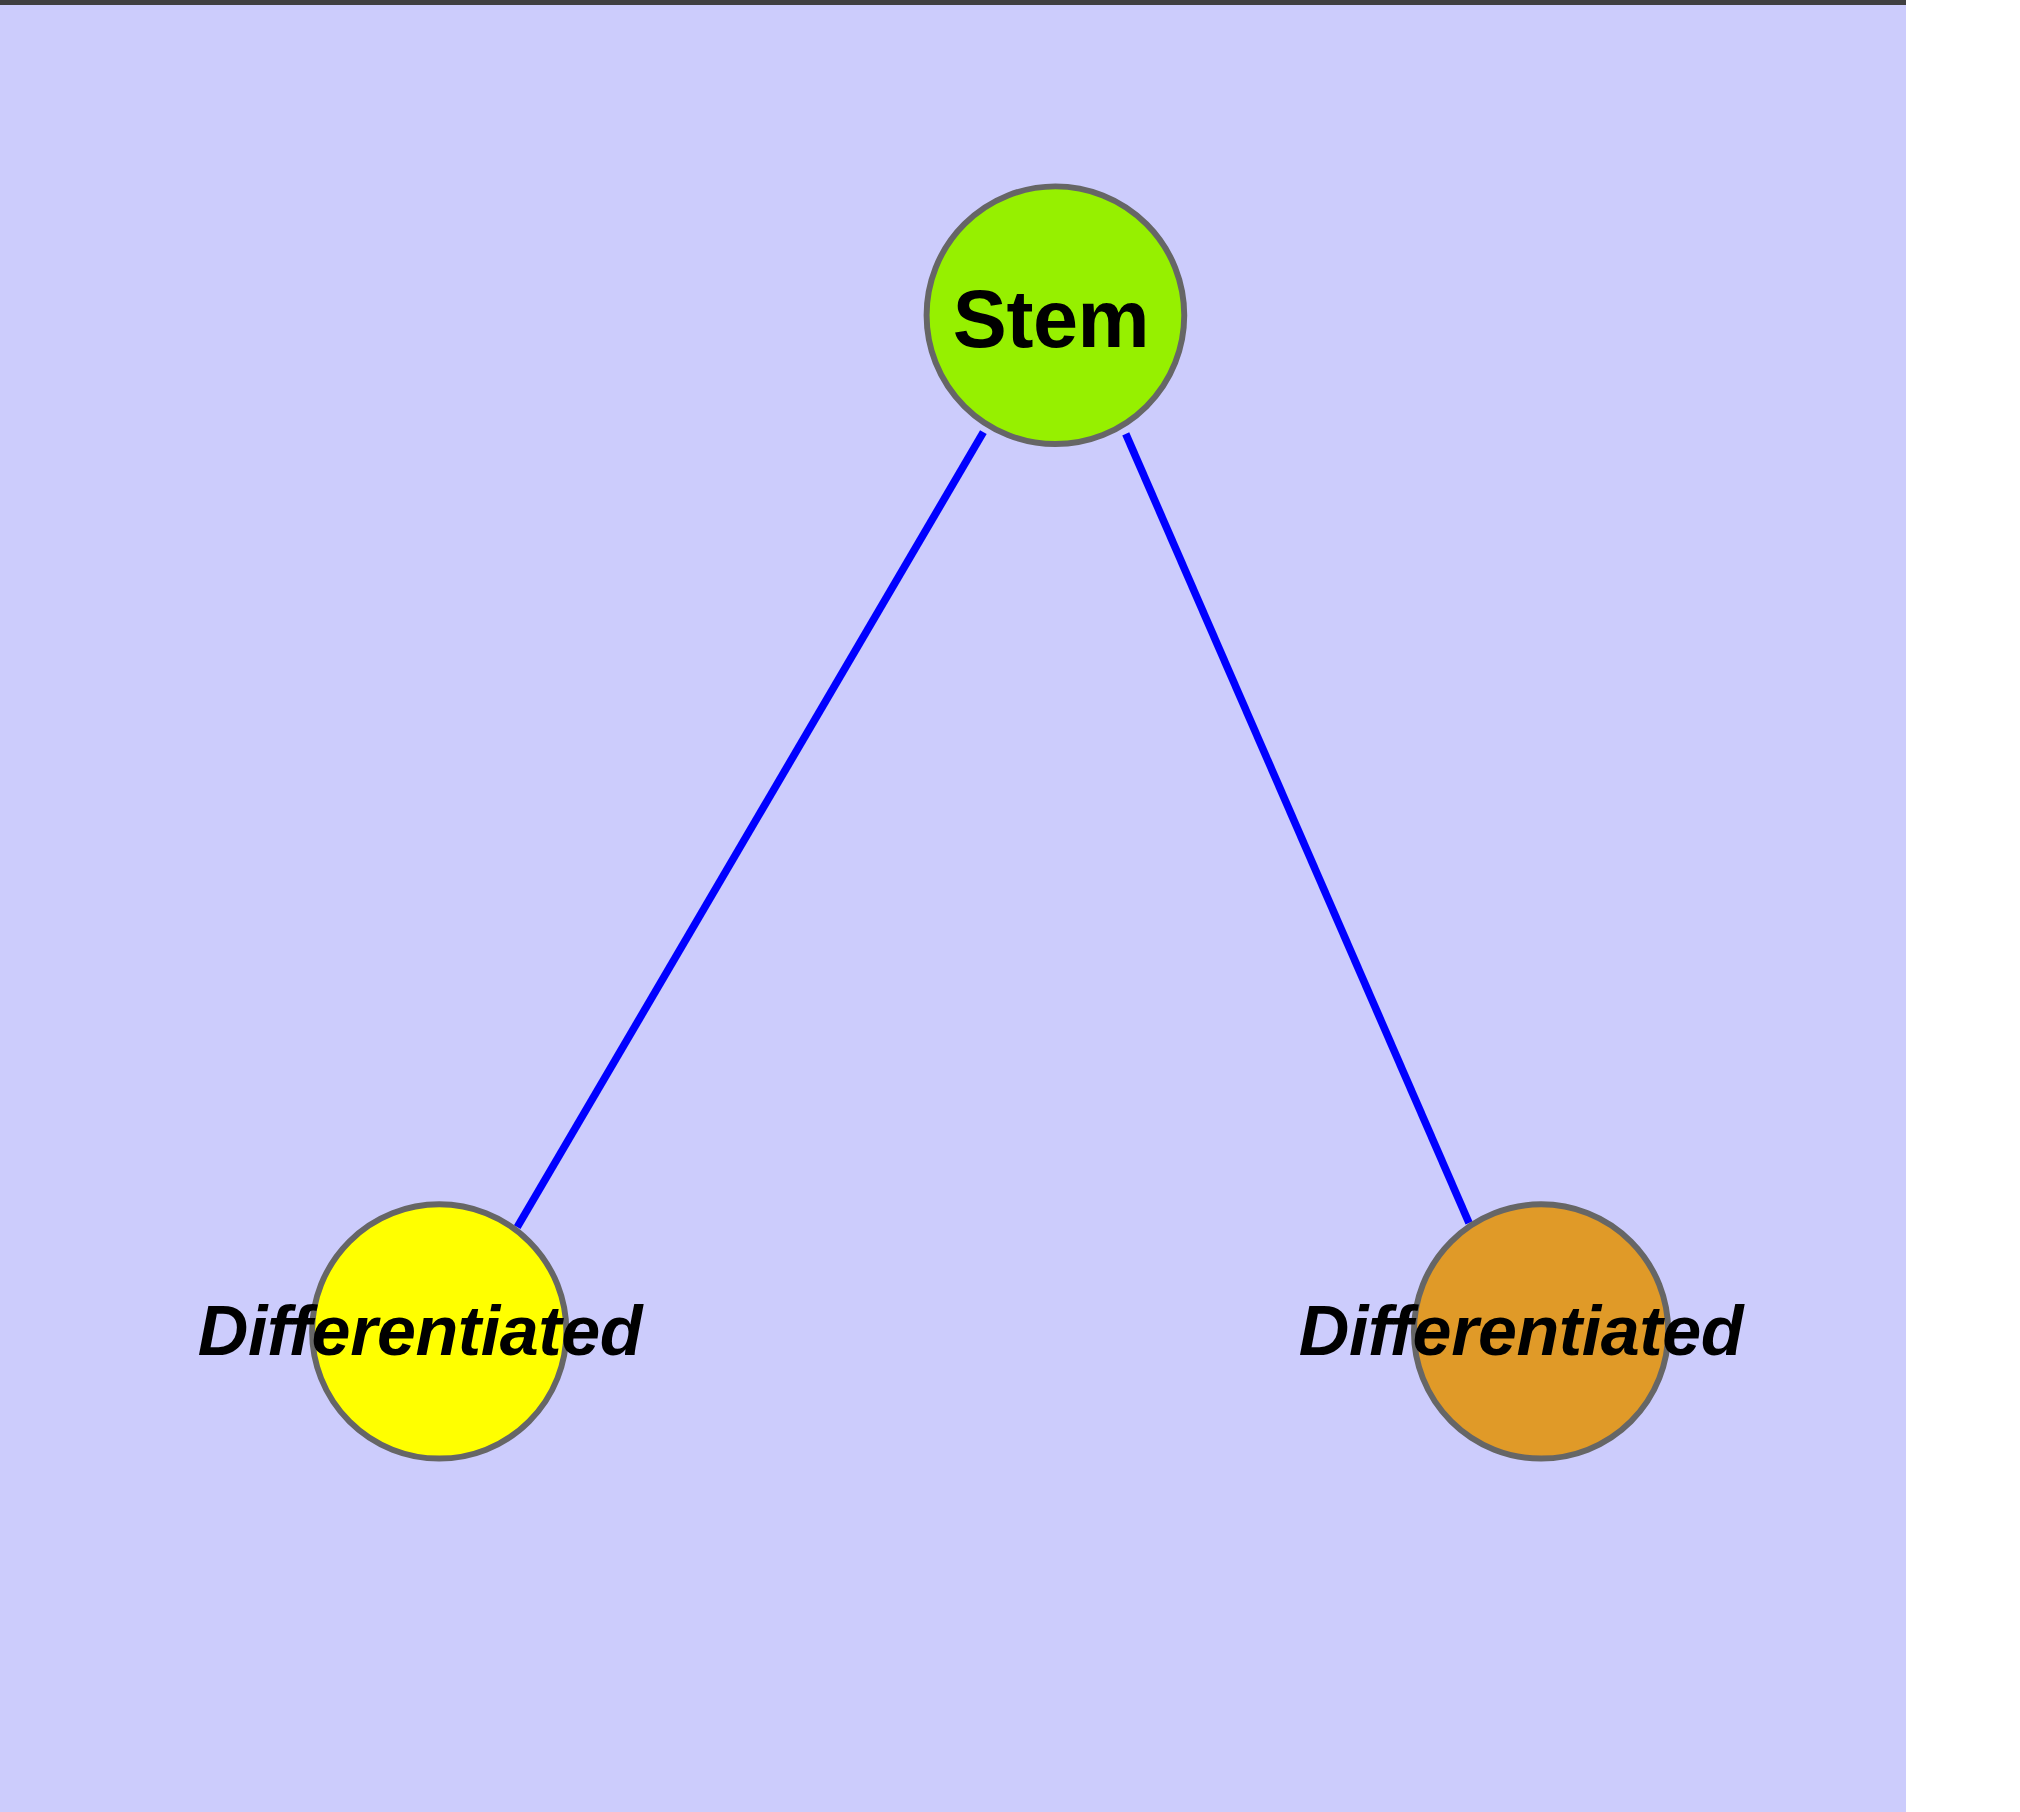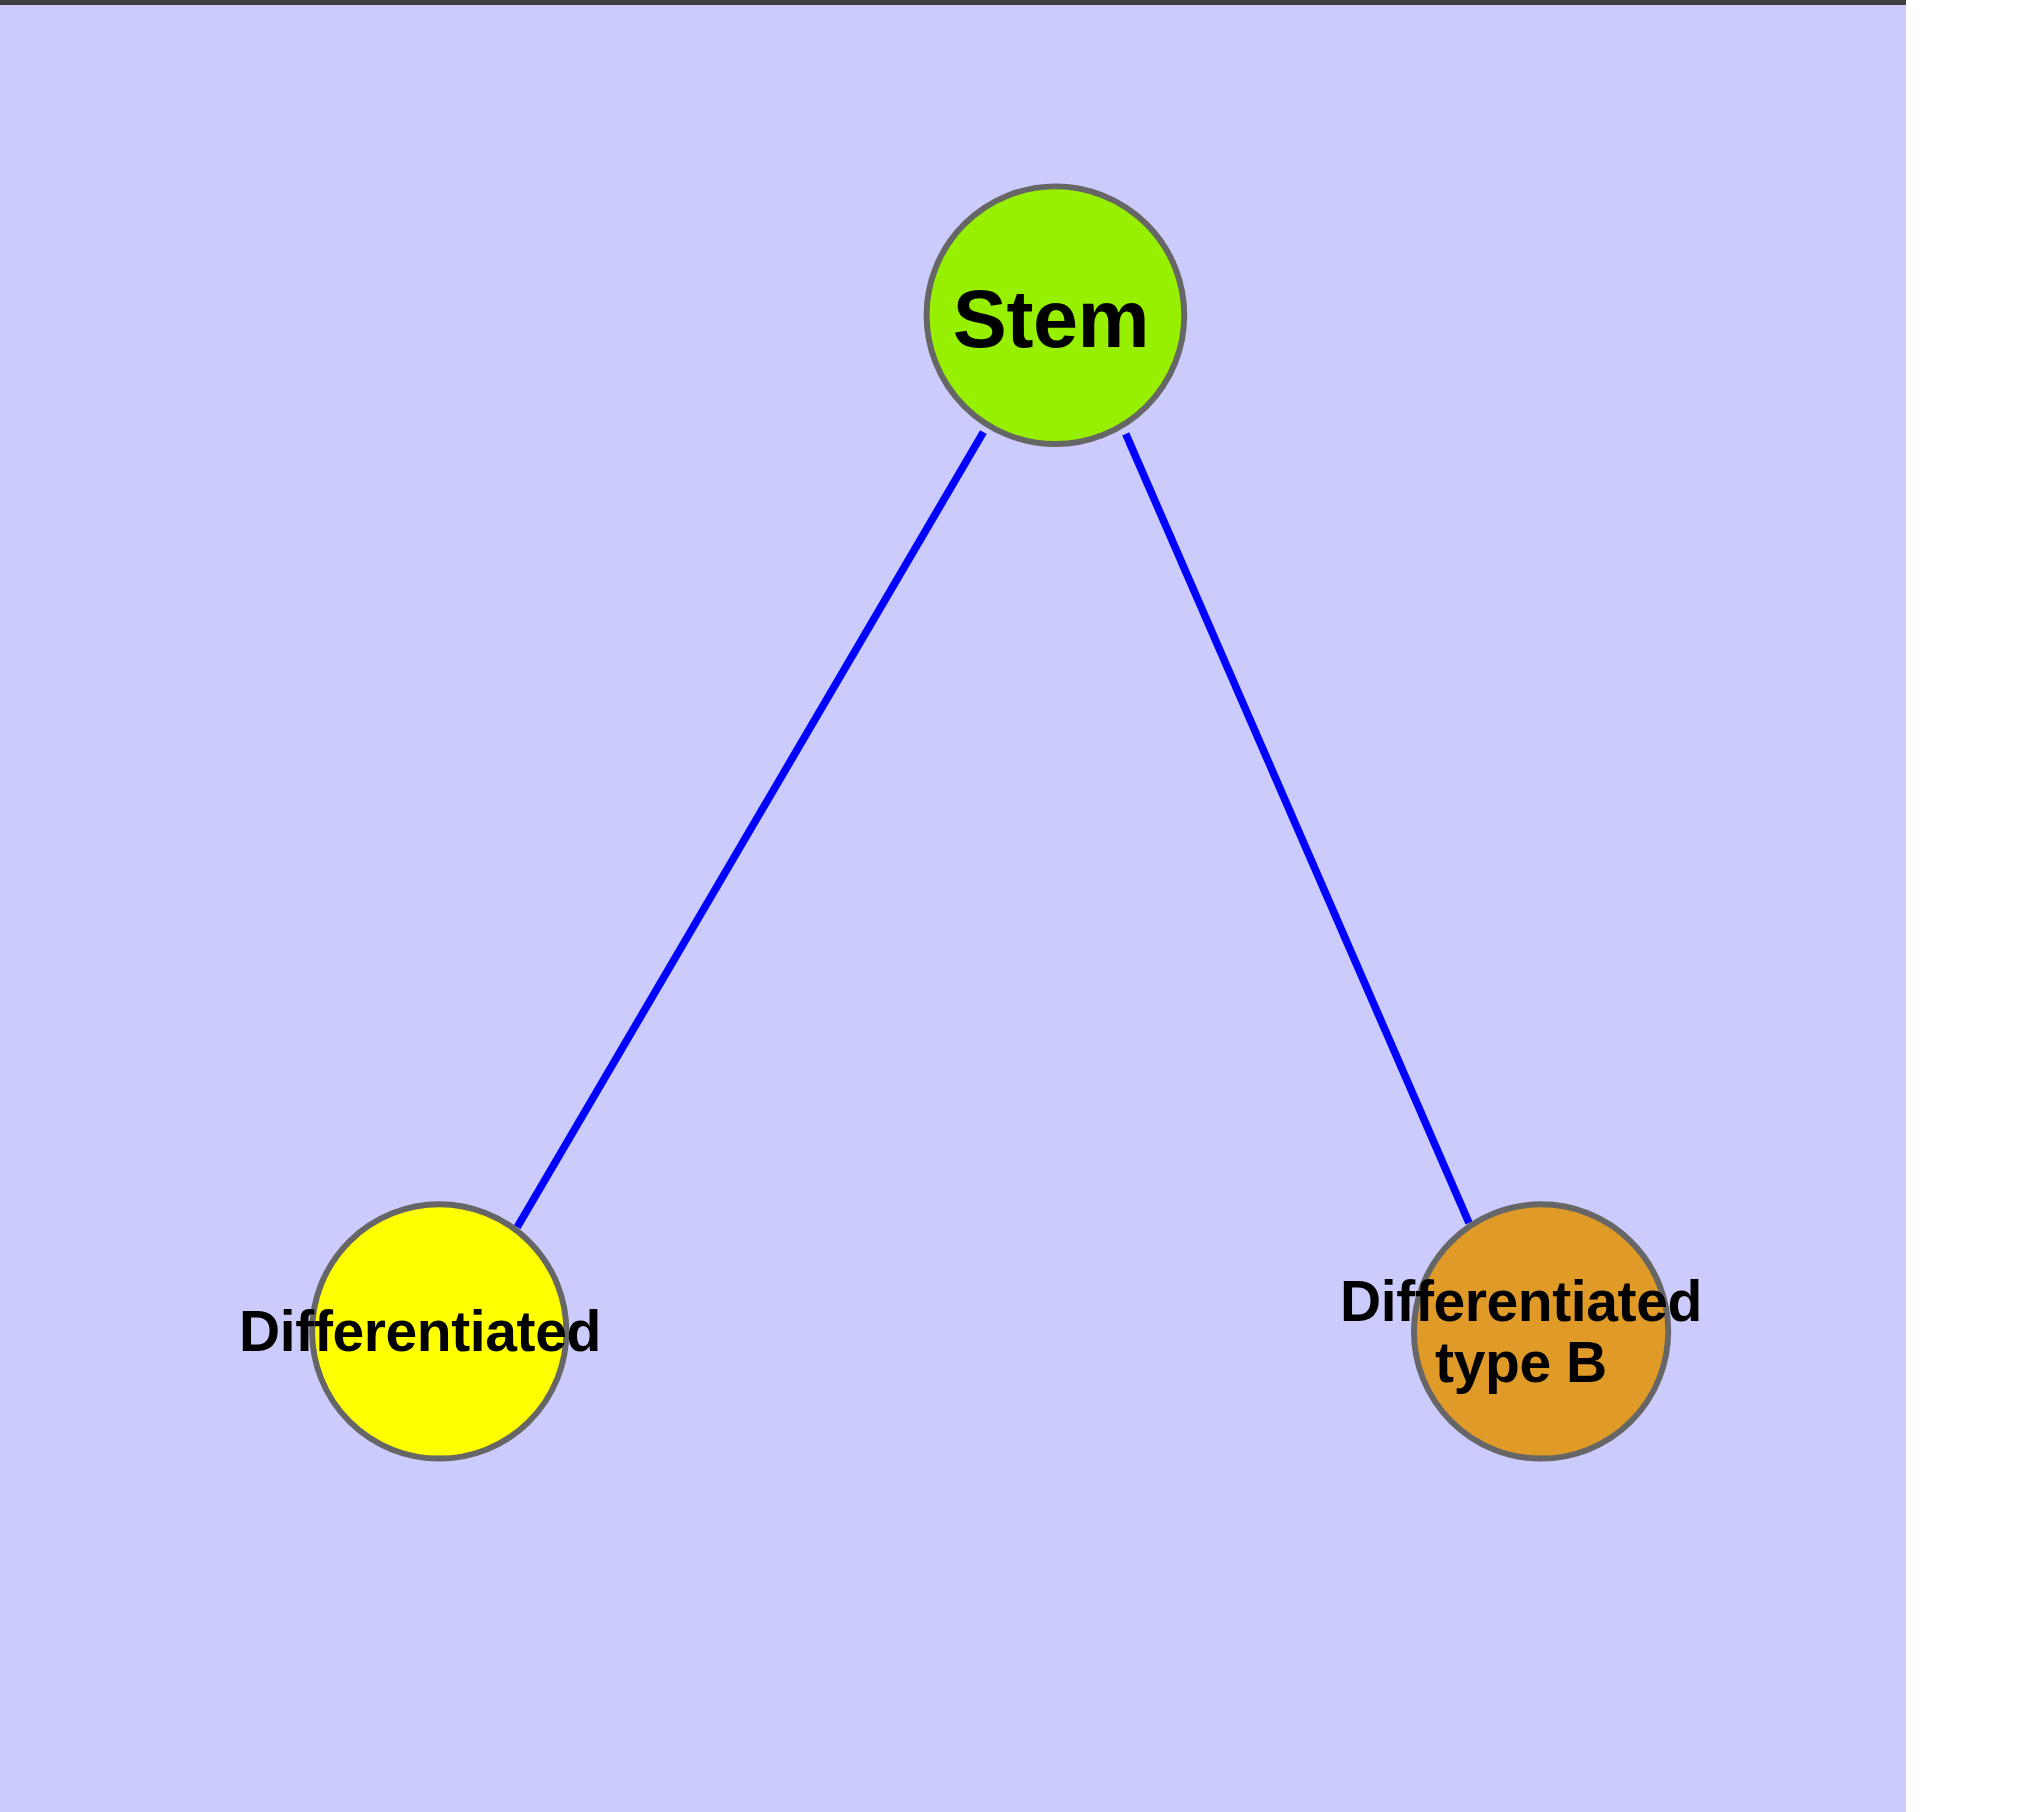--- a/index.html
+++ b/index.html
@@ -40,21 +40,22 @@
     white-space: pre;
     line-height: 1.06;
     letter-spacing: -0.4px;
     pointer-events: none;
     transform: translate(-50%, -50%);
   }
   .label-stem {
     font-size: 81px;
   }
   .label-branch {
-    font-size: 57px;
+    font-size: 70px;
+    font-style: italic;
   }
 </style>
 </head>
 <body>
 
 <div id="canvas">
   <div id="plot-area">
 
     <svg id="graph-svg" viewBox="0 0 2384 2132" xmlns="http://www.w3.org/2000/svg">
       <g id="edges-layer">
@@ -64,18 +65,18 @@
       <g id="nodes-layer">
           <circle cx="1245" cy="366" r="152" fill="#96f000" stroke="#666666" stroke-width="7"></circle>
           <circle cx="518" cy="1565" r="150" fill="#ffff00" stroke="#666666" stroke-width="7"></circle>
           <circle cx="1818" cy="1565" r="150" fill="#e09a28" stroke="#666666" stroke-width="7"></circle>
         </g>
     </svg>
 
     <div id="labels-layer">
         <div class="node-label label-stem" style="left: 1051px; top: 315px; color: rgb(0, 0, 0);"><span>Stem</span></div>
         <div class="node-label label-branch" style="left: 420px; top: 1326px; color: rgb(0, 0, 0);"><span>Differentiated</span><br></div>
-        <div class="node-label label-branch" style="left: 1521px; top: 1326px; color: rgb(0, 0, 0);"><span>Differentiated</span><br><span>type B</span></div>
+        <div class="node-label label-branch" style="left: 1521px; top: 1326px; color: rgb(0, 0, 0);"><span>Differentiated</span><br></div>
       </div>
 
   </div>
 </div>
 
 
 </body></html>

